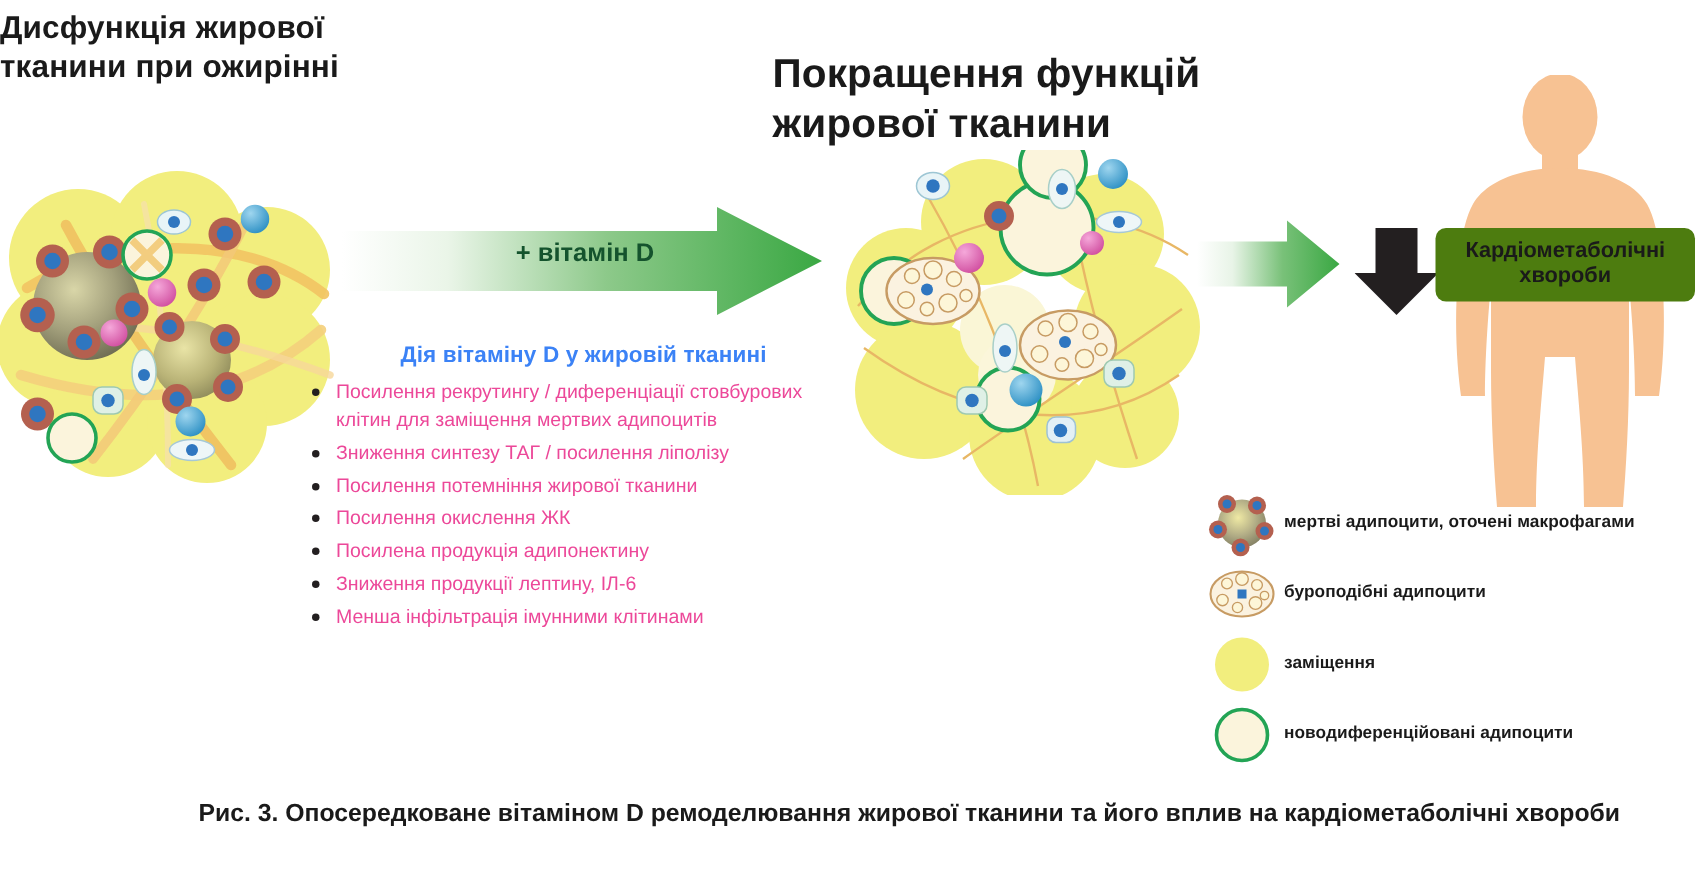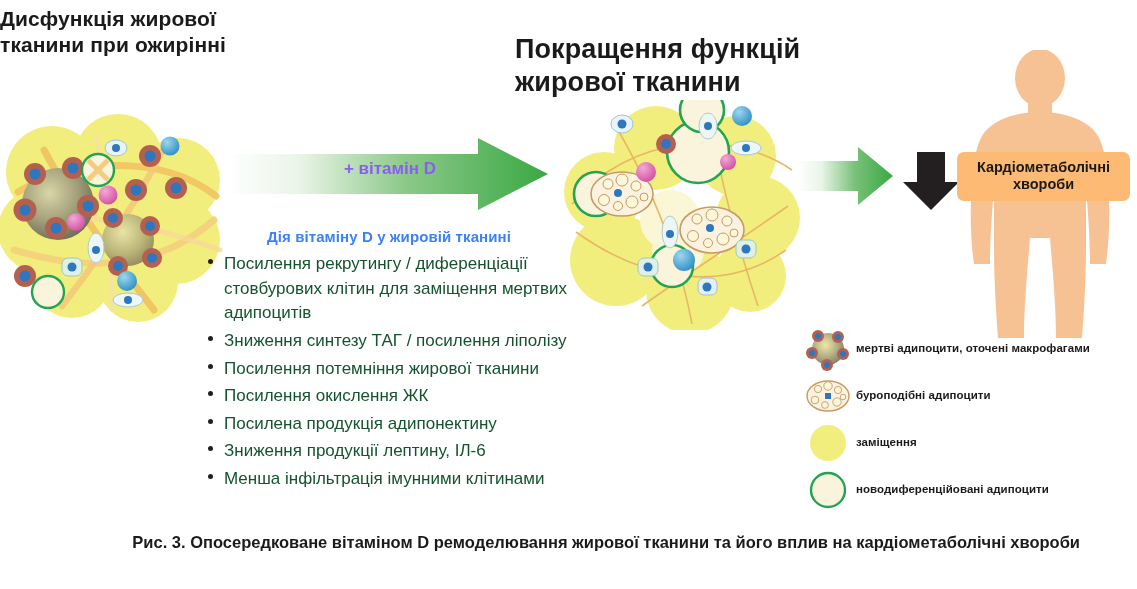--- a/index.html
+++ b/index.html
@@ -14,43 +14,43 @@
     font-weight:bold;text-align:left;line-height:1.22;
     color:#1a1a1a;letter-spacing:.1px;
   }
   #left-heading{left:0;top:6px;width:250px;font-size:21px;}
   #center-heading{left:515px;top:33px;width:350px;font-size:27px;}
 
   
   .green-arrow{overflow:visible;}
   #arrow-label{
     left:230px;top:159px;width:320px;text-align:center;
-    font-size:17px;font-weight:bold;color:#8b5cf6;z-index:6;
+    font-size:17px;font-weight:bold;color:#14532d;z-index:6;
   }
 
   
   #action-block{left:203px;top:228px;width:372px;z-index:7;}
   #action-title{
     font-size:15px;font-weight:bold;text-align:center;color:#3b82f6;
     margin:0 0 7px 0;letter-spacing:.1px;
   }
   #action-list{list-style:none;margin:0;padding:0;}
   #action-list li{
     position:relative;padding-left:21px;margin-bottom:3px;
-    font-size:17px;line-height:1.45;color:#14532d;
+    font-size:13px;line-height:1.45;color:#ec4899;
   }
   #action-list li::before{
     content:"";position:absolute;left:5px;top:7px;
     width:5px;height:5px;border-radius:50%;background:#231f20;
   }
 
   
   #disease-box{
     left:957px;top:152px;width:165px;padding:7px 4px;
-    background:#fdba74;border-radius:7px;text-align:center;
+    background:#4d7c0f;border-radius:7px;text-align:center;
     font-size:14.5px;font-weight:bold;line-height:1.2;color:#1a1a1a;z-index:8;
   }
 
   
   #legend{left:800px;top:325px;width:335px;z-index:6;}
   .legend-row{display:flex;align-items:center;height:47px;}
   .legend-icon{width:56px;flex:0 0 56px;display:flex;align-items:center;justify-content:center;}
   .legend-label{
     font-size:11.5px;font-weight:bold;color:#1a1a1a;line-height:1.25;
     letter-spacing:.05px;

